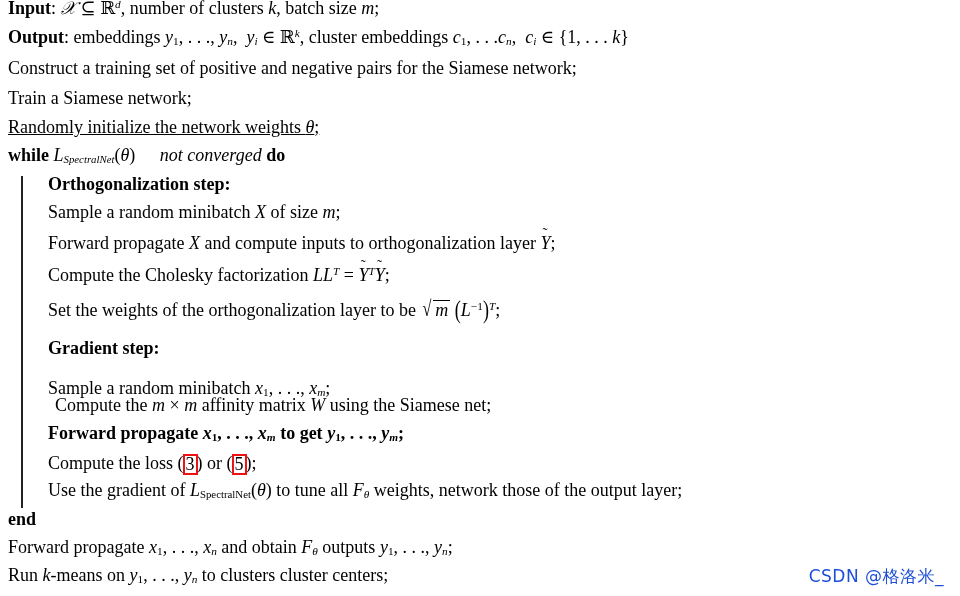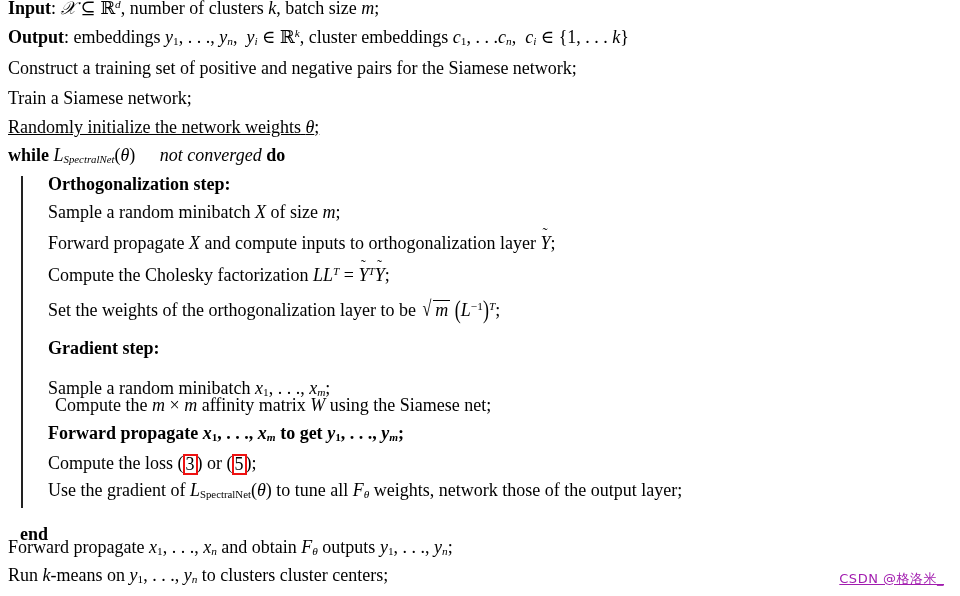--- a/index.html
+++ b/index.html
@@ -40,21 +40,21 @@
   .l7  { position: absolute; top: 203px; left: 44px; }
   .l8  { position: absolute; top: 234px; left: 44px; }
   .l9  { position: absolute; top: 266px; left: 44px; }
   .l10 { position: absolute; top: 300px; left: 44px; text-align: right; }
   .l11 { position: absolute; top: 339px; left: 44px; }
   .l12 { position: absolute; top: 367px; left: 44px; margin-top: 12px; }
   .l13 { position: absolute; top: 396px; left: 44px; margin-left: 7px; }
   .l14 { position: absolute; top: 424px; left: 44px; font-weight: bold; }
   .l15 { position: absolute; top: 453px; left: 44px; }
   .l16 { position: absolute; top: 481px; left: 44px; }
-  .l17 { position: absolute; top: 525px; left: 4px; margin-left: 12px; }
+  .l17 { position: absolute; top: 510px; left: 4px; }
   .l18 { position: absolute; top: 538px; left: 4px; }
   .l19 { position: absolute; top: 566px; left: 4px; }
 
   .kw { font-weight: bold; }
   .it { font-style: italic; margin-left: 20px; }
   .mathit { font-style: italic; font-family: "Liberation Serif", "DejaVu Serif", serif; }
   .mathup { font-style: normal; }
   sub {
     font-size: 0.63em;
     vertical-align: -0.22em;
@@ -126,26 +126,25 @@
     left: 50%;
     transform: translateX(-55%);
     font-size: 0.85em;
     font-style: normal;
   }
 
   .watermark {
     position: absolute;
     right: 16px;
     bottom: 8px;
-    color: #a21caf;
-    font-size: 13px;
+    color: #1d4ed8;
+    font-size: 17px;
     font-family: "DejaVu Sans", "Liberation Sans", sans-serif;
     letter-spacing: 0.5px;
     user-select: none;
-    text-decoration: underline;
   }
 </style>
 </head>
 <body>
 
 <div id="page">
 
   <div class="block-bar"></div>
 
   <div class="algo">

